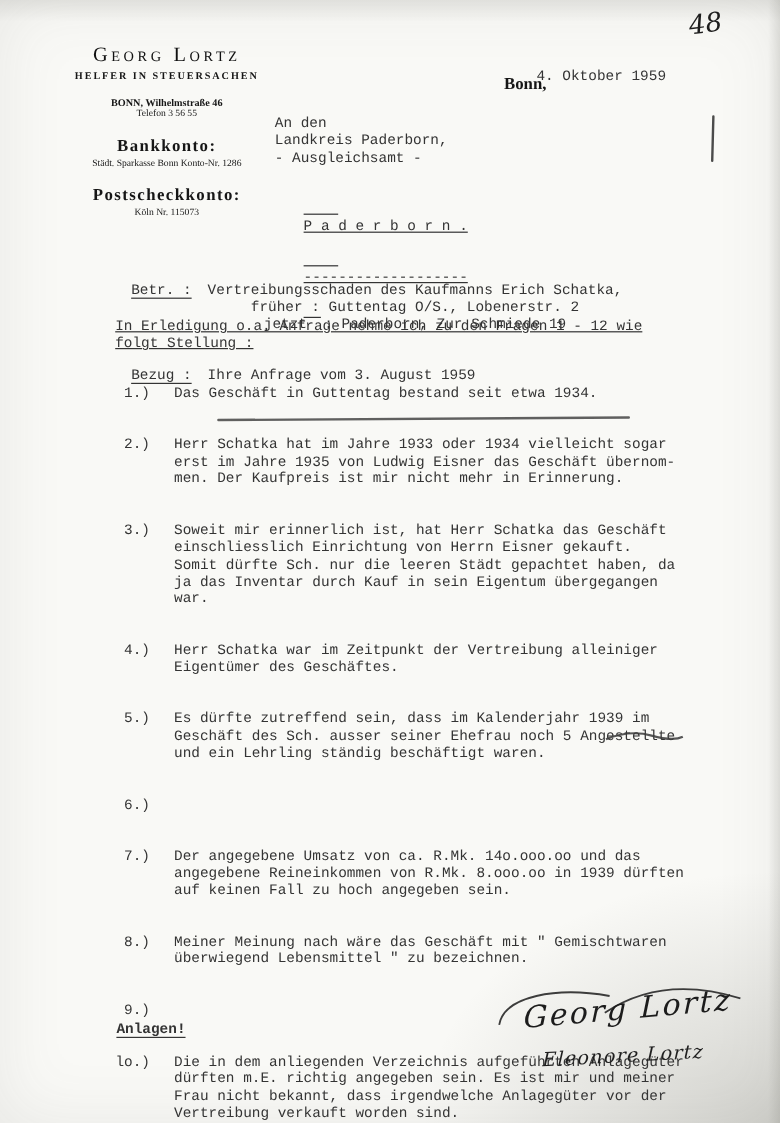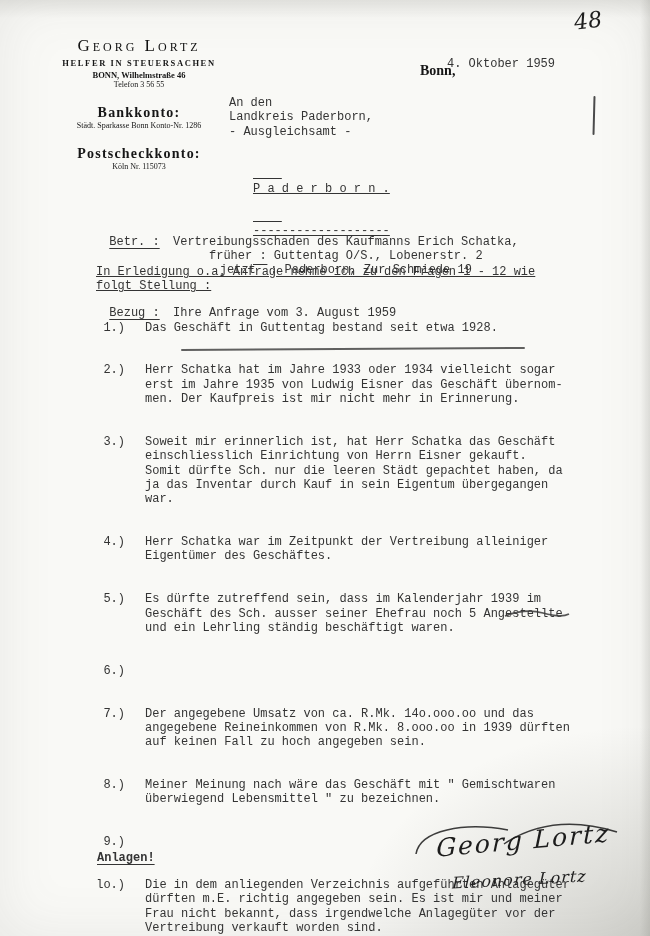--- a/index.html
+++ b/index.html
@@ -13,21 +13,21 @@
         background:linear-gradient(270deg,rgba(120,120,112,.18),rgba(120,120,112,0));}
 
   .mono{font-family:"Liberation Mono","DejaVu Sans Mono",monospace;font-size:12px;
         line-height:14.3px;color:#343434;white-space:pre-wrap;}
   .serif{font-family:"Liberation Serif","DejaVu Serif",serif;color:#161616;}
 
   
   .letterhead{position:absolute;left:33px;top:36px;width:212px;text-align:center;}
   .lh-name{font-size:17px;font-variant:small-caps;letter-spacing:3px;color:#111;}
   .lh-role{font-size:8.5px;letter-spacing:1.6px;font-weight:bold;margin-top:2px;}
-  .lh-addr{font-size:8.5px;font-weight:bold;margin-top:2px;}
+  .lh-addr{font-size:8.5px;font-weight:bold;margin-top:12px;}
   .lh-tel{font-size:8px;}
   .lh-lbl{font-size:14px;font-weight:bold;letter-spacing:1.2px;margin-top:16px;}
   .lh-val{font-size:8px;}
 
   .corner-note{position:absolute;left:574px;top:8px;font-family:"DejaVu Serif",serif;
         font-style:italic;font-size:22px;color:#1d1d1d;transform:rotate(-7deg);}
 
   .dateline-city{position:absolute;left:420px;top:63px;font-size:14px;font-weight:bold;}
   .dateline-date{position:absolute;left:447px;top:56px;font-size:12px;line-height:16px;}
 
@@ -108,21 +108,21 @@
     <div class="subj-row">
       <span class="subj-label">Bezug :</span>
       <span>Ihre Anfrage vom 3. August 1959</span>
     </div>
   </div>
 
   <div class="intro mono">In Erledigung o.a. Anfrage nehme ich zu den Fragen 1 - 12 wie
 folgt Stellung :</div>
 
   <div class="items mono">
-    <div class="item"><span class="num">1.)</span><span class="itext">Das Geschäft in Guttentag bestand seit etwa 1928.</span></div>
+    <div class="item"><span class="num">1.)</span><span class="itext">Das Geschäft in Guttentag bestand seit etwa 1934.</span></div>
     <div class="item"><span class="num">2.)</span><span class="itext">Herr Schatka hat im Jahre 1933 oder 1934 vielleicht sogar
 erst im Jahre 1935 von Ludwig Eisner das Geschäft übernom-
 men. Der Kaufpreis ist mir nicht mehr in Erinnerung.</span></div>
     <div class="item"><span class="num">3.)</span><span class="itext">Soweit mir erinnerlich ist, hat Herr Schatka das Geschäft
 einschliesslich Einrichtung von Herrn Eisner gekauft.
 Somit dürfte Sch. nur die leeren Städt gepachtet haben, da
 ja das Inventar durch Kauf in sein Eigentum übergegangen
 war.</span></div>
     <div class="item"><span class="num">4.)</span><span class="itext">Herr Schatka war im Zeitpunkt der Vertreibung alleiniger
 Eigentümer des Geschäftes.</span></div>

